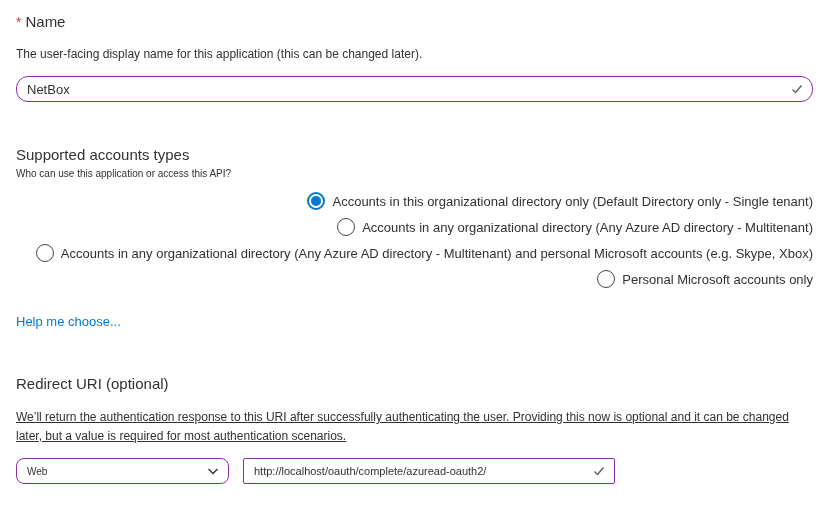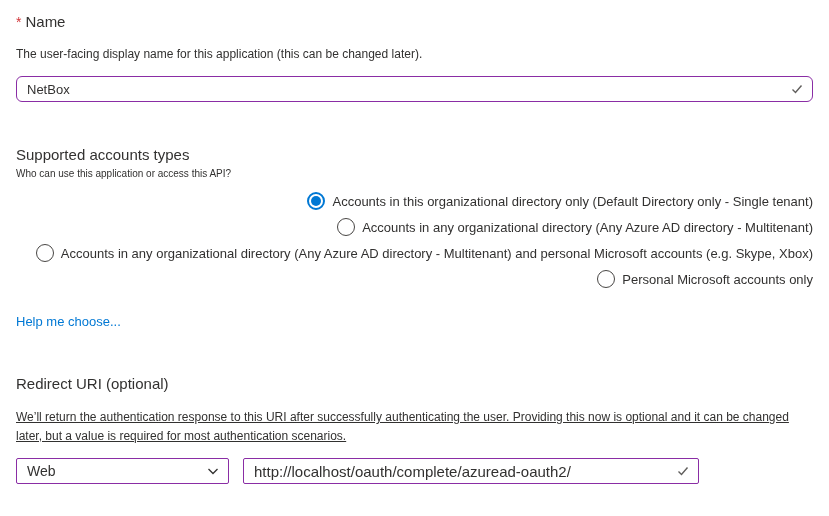--- a/index.html
+++ b/index.html
@@ -34,21 +34,21 @@
   }
 
   .input-wrap {
     position: relative;
     margin-top: 12px;
   }
   .text-input {
     width: 797px;
     height: 26px;
     border: 1px solid var(--accent-purple);
-    border-radius: 6px;
+    border-radius: 12px;
     padding: 0 28px 0 10px;
     font-family: "Liberation Sans", sans-serif;
     font-size: 13px;
     color: var(--text);
     outline: none;
     background: #fff;
   }
   .input-valid-icon {
     position: absolute;
     right: 9px;
@@ -112,46 +112,46 @@
     display: flex;
     align-items: center;
     gap: 14px;
     margin-top: 12px;
   }
   .select-box {
     position: relative;
     width: 213px;
     height: 26px;
     border: 1px solid var(--accent-purple);
-    border-radius: 2px;
+    border-radius: 8px;
     background: #fff;
     display: flex;
     align-items: center;
     padding: 0 28px 0 10px;
-    font-size: 14px;
+    font-size: 10px;
     cursor: pointer;
   }
   .select-chevron {
     position: absolute;
     right: 8px;
     top: 50%;
     transform: translateY(-50%);
     color: var(--text);
     display: flex;
     align-items: center;
   }
   .uri-input-wrap { position: relative; }
   .uri-input {
-    width: 456px;
+    width: 372px;
     height: 26px;
     border: 1px solid var(--accent-purple);
     border-radius: 2px;
     padding: 0 28px 0 10px;
     font-family: "Liberation Sans", sans-serif;
-    font-size: 15px;
+    font-size: 11px;
     color: var(--text);
     outline: none;
     background: #fff;
   }
 </style>
 </head>
 <body>
 
 <div class="page">
 

